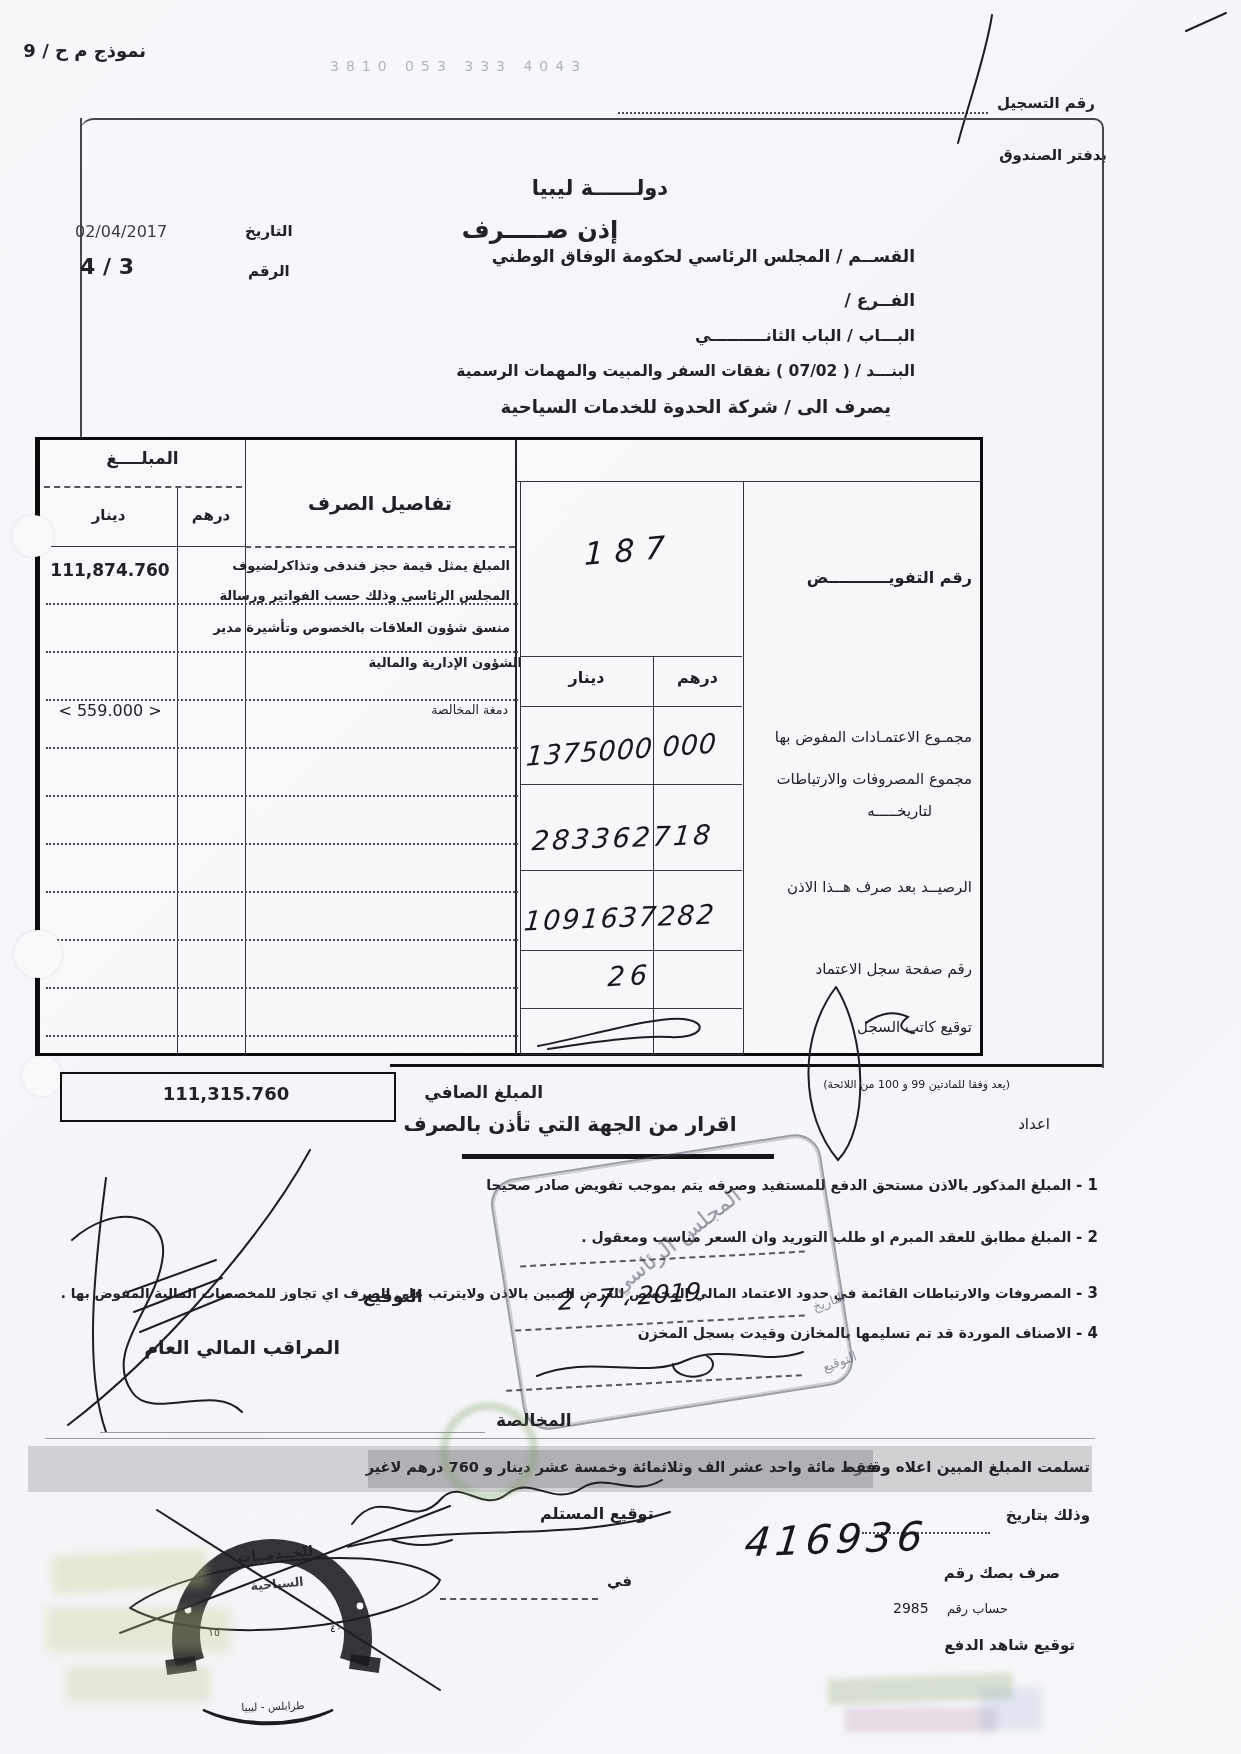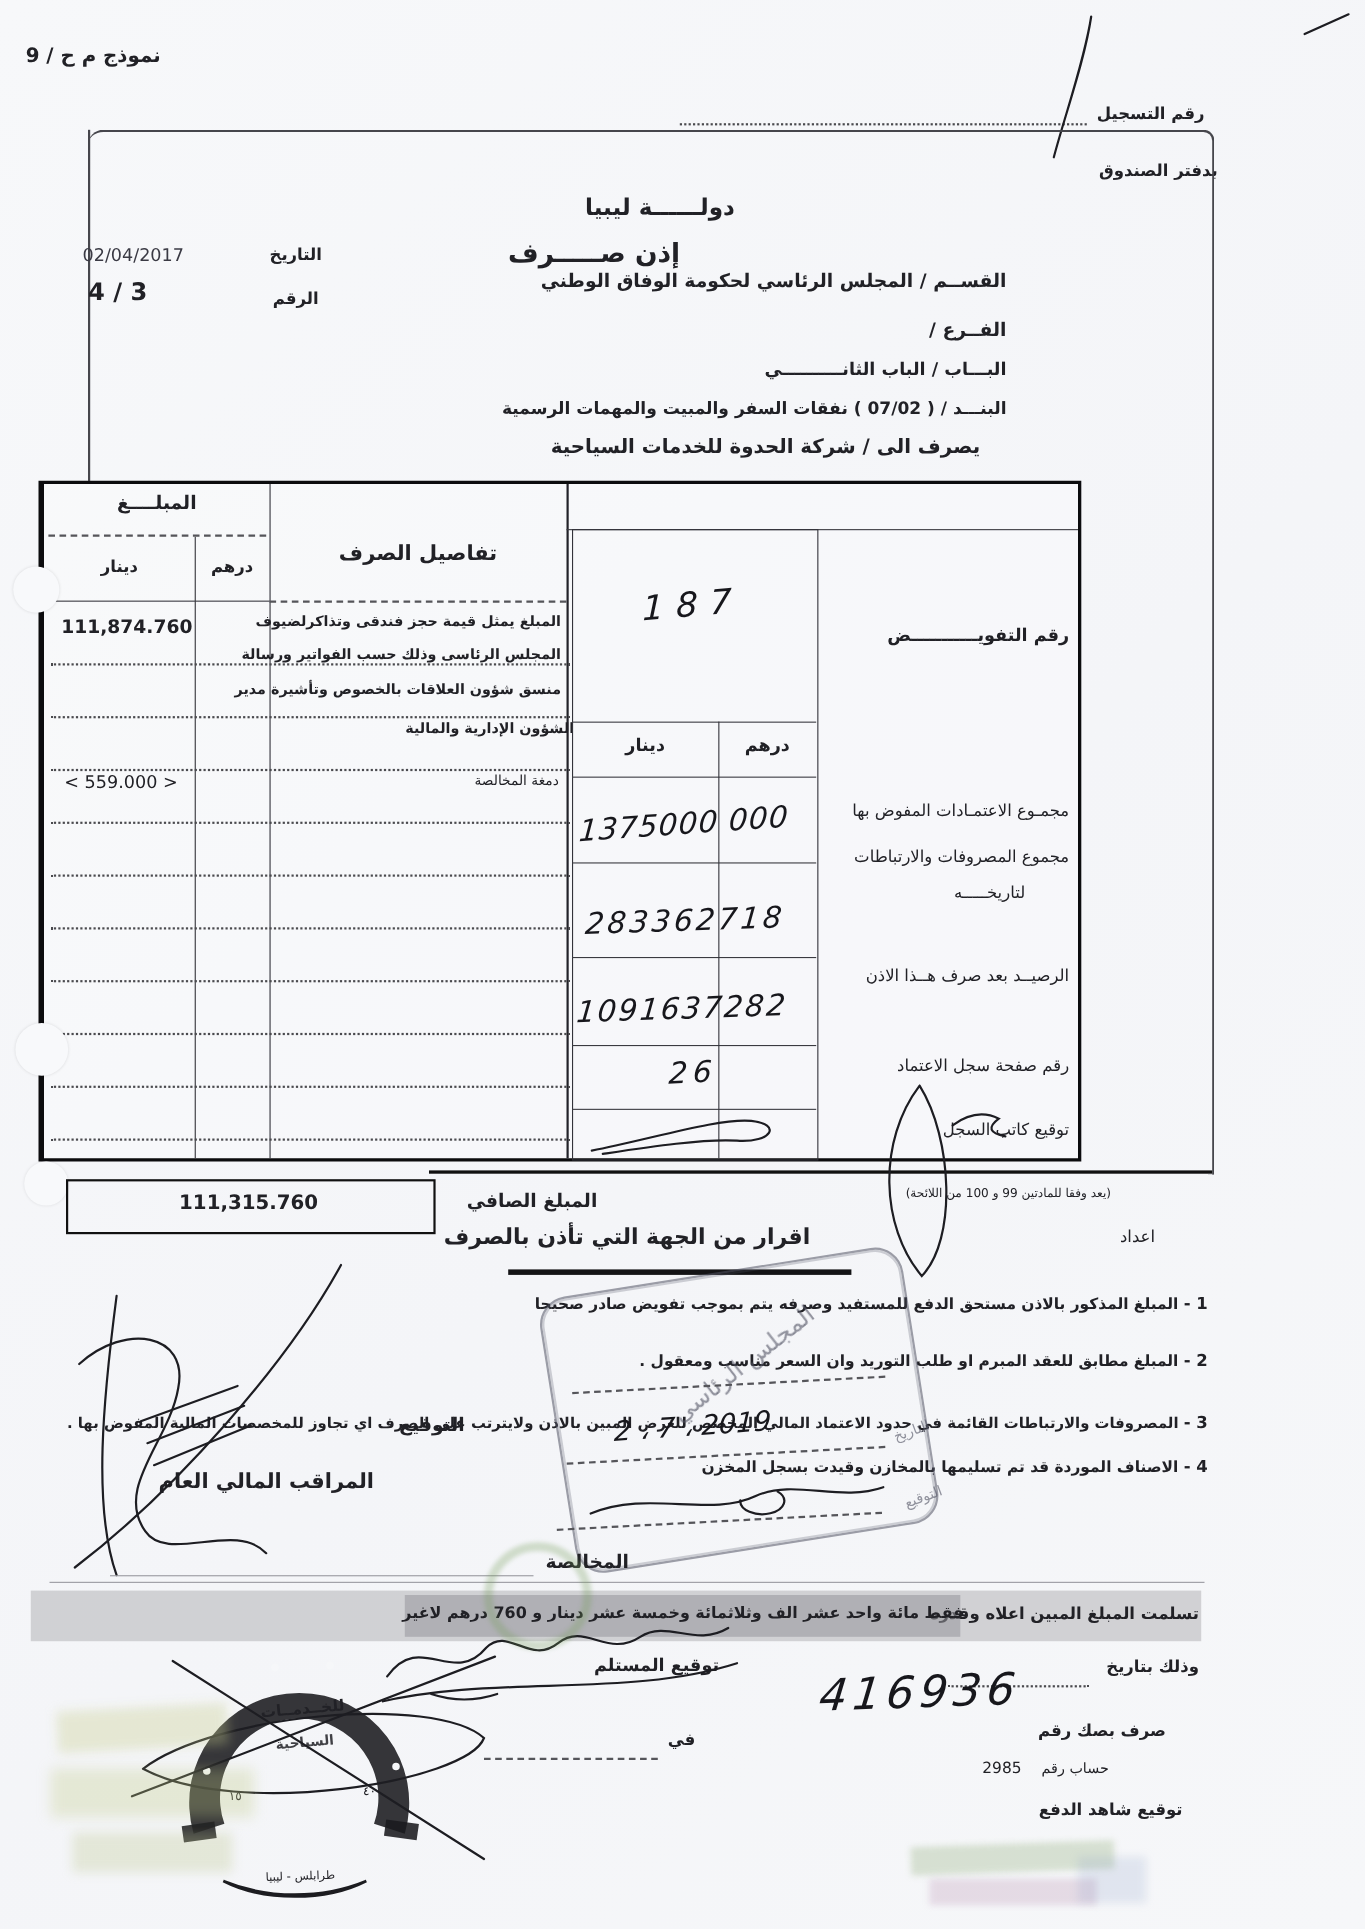--- a/index.html
+++ b/index.html
@@ -18,20 +18,21 @@
   .hand{font-style:italic; color:#17171c; white-space:nowrap;}
   .sig path, .sig line, .sig ellipse{fill:none; stroke:#1d1d22; stroke-width:2; stroke-linecap:round;}
   .faint{color:rgba(120,124,136,.55);}
   .stamp-blue{color:rgba(84,86,102,.62);}
 </style>
 </head>
 <body>
 
 <div id="paper">
 
+  <div class="abs faint" style="left:330px;top:58px;width:620px;font-size:14px;letter-spacing:7px;filter:blur(.6px);">3810        053 333 4043</div>
 
   <div class="abs ar b" style="left:26px;top:40px;width:120px;font-size:18px;text-align:right;">نموذج م ح / 9</div>
 
   <div class="abs ar b" style="right:146px;top:94px;font-size:15px;">رقم التسجيل</div>
   <div class="abs dotl" style="left:618px;top:112px;width:370px;"></div>
   <div class="abs ar b" style="right:134px;top:146px;font-size:15px;">بدفتر الصندوق</div>
 
   <svg class="abs sig" style="left:940px;top:5px;" width="70" height="145" viewBox="0 0 70 145">
     <path d="M52,10 C46,50 28,100 18,138" stroke-width="2.5"></path>
   </svg>
@@ -97,21 +98,21 @@
     <div class="abs dotl" style="left:6px;top:451px;width:472px;"></div>
     <div class="abs dotl" style="left:6px;top:499px;width:472px;"></div>
     <div class="abs dotl" style="left:6px;top:547px;width:472px;"></div>
     <div class="abs dotl" style="left:6px;top:595px;width:472px;"></div>
 
     <div class="abs ar b" style="left:210px;top:118px;width:260px;font-size:13px;">المبلغ يمثل قيمة  حجز فندقى وتذاكرلضيوف</div>
     <div class="abs ar b" style="left:210px;top:148px;width:260px;font-size:13px;">المجلس الرئاسى وذلك حسب الفواتير ورسالة</div>
     <div class="abs ar b" style="left:210px;top:180px;width:260px;font-size:13px;">منسق شؤون العلاقات بالخصوص وتأشيرة مدير</div>
     <div class="abs ar b" style="left:222px;top:215px;width:260px;font-size:13px;">الشؤون الإدارية والمالية</div>
 
-    <div class="abs b ctr" style="left:5px;top:120px;width:130px;font-size:17px;text-align:right;">111,874.760</div>
+    <div class="abs b ctr" style="left:5px;top:120px;width:130px;font-size:17px;">111,874.760</div>
     <div class="abs ar" style="left:212px;top:262px;width:256px;font-size:12.5px;">دمغة المخالصة</div>
     <div class="abs ctr" style="left:5px;top:261px;width:130px;font-size:16px;">&lt; 559.000 &gt;</div>
 
     <div class="abs" style="left:480px;top:41px;width:222px;height:572px;border:1.5px solid #33333a;"></div>
     <div class="abs thinl" style="left:480px;top:216px;width:222px;"></div>
     <div class="abs thinl" style="left:480px;top:266px;width:222px;"></div>
     <div class="abs thinl" style="left:480px;top:344px;width:222px;"></div>
     <div class="abs thinl" style="left:480px;top:430px;width:222px;"></div>
     <div class="abs thinl" style="left:480px;top:510px;width:222px;"></div>
     <div class="abs thinl" style="left:480px;top:568px;width:222px;"></div>

